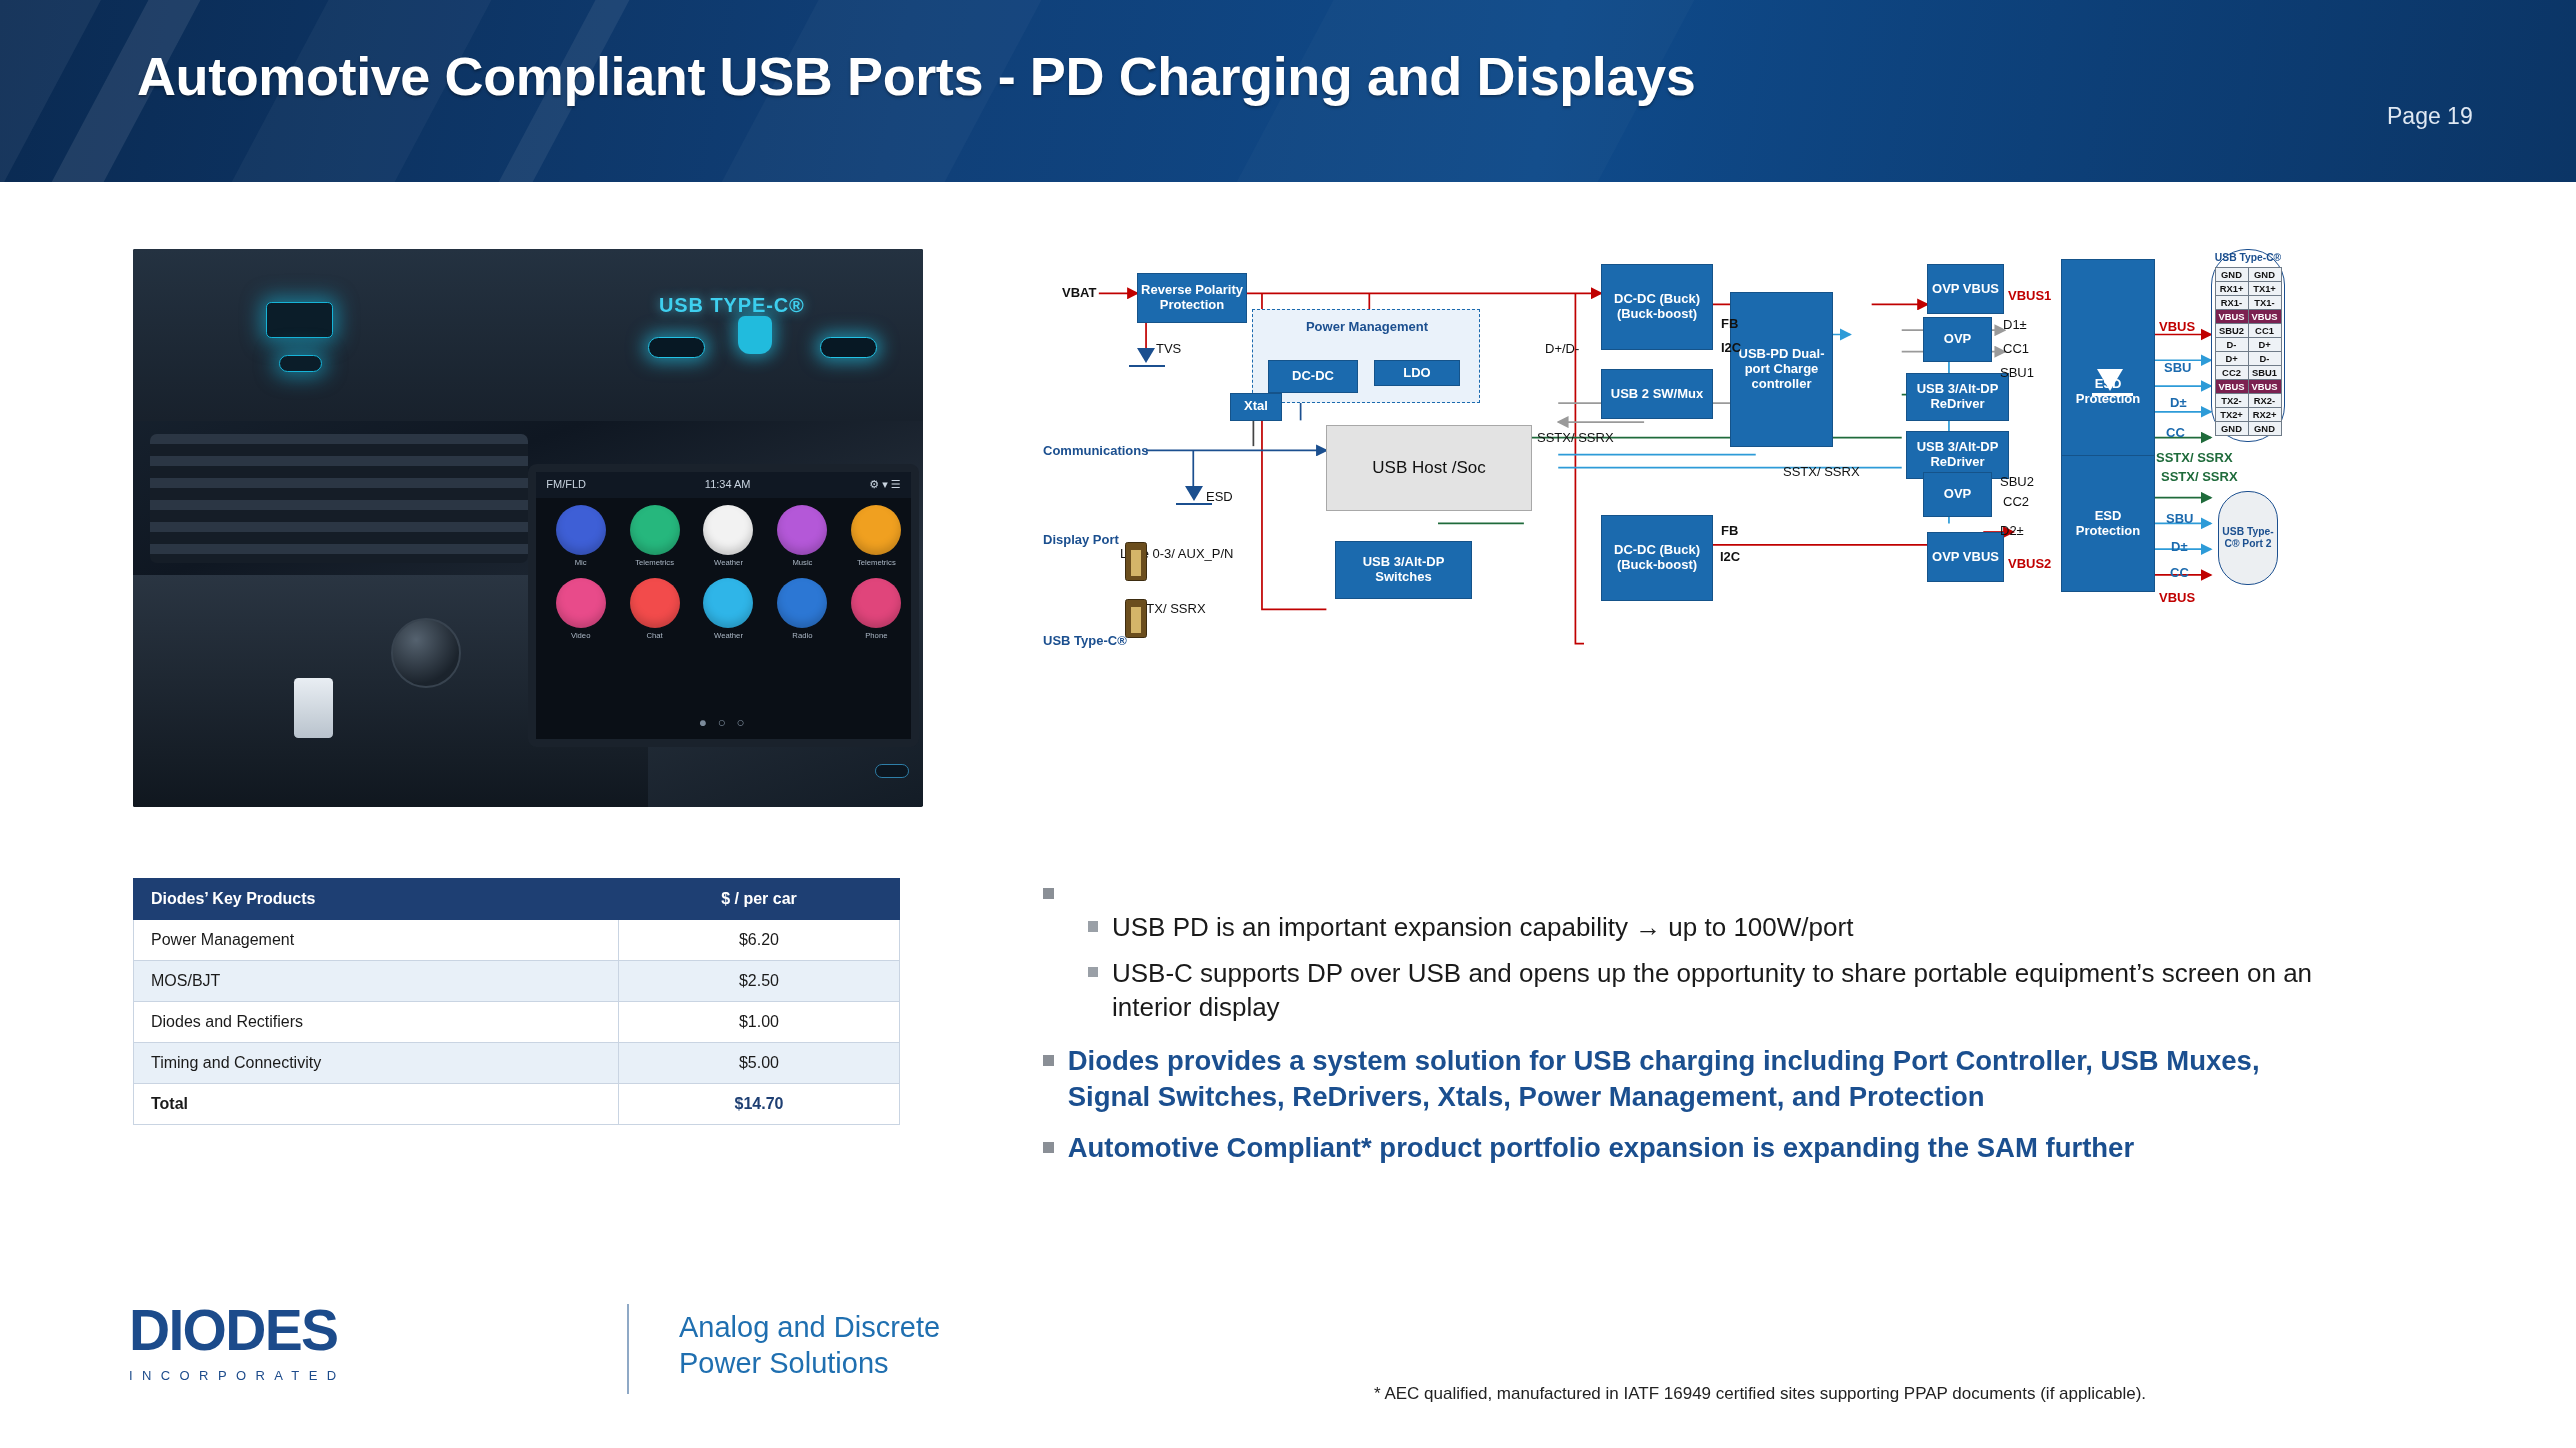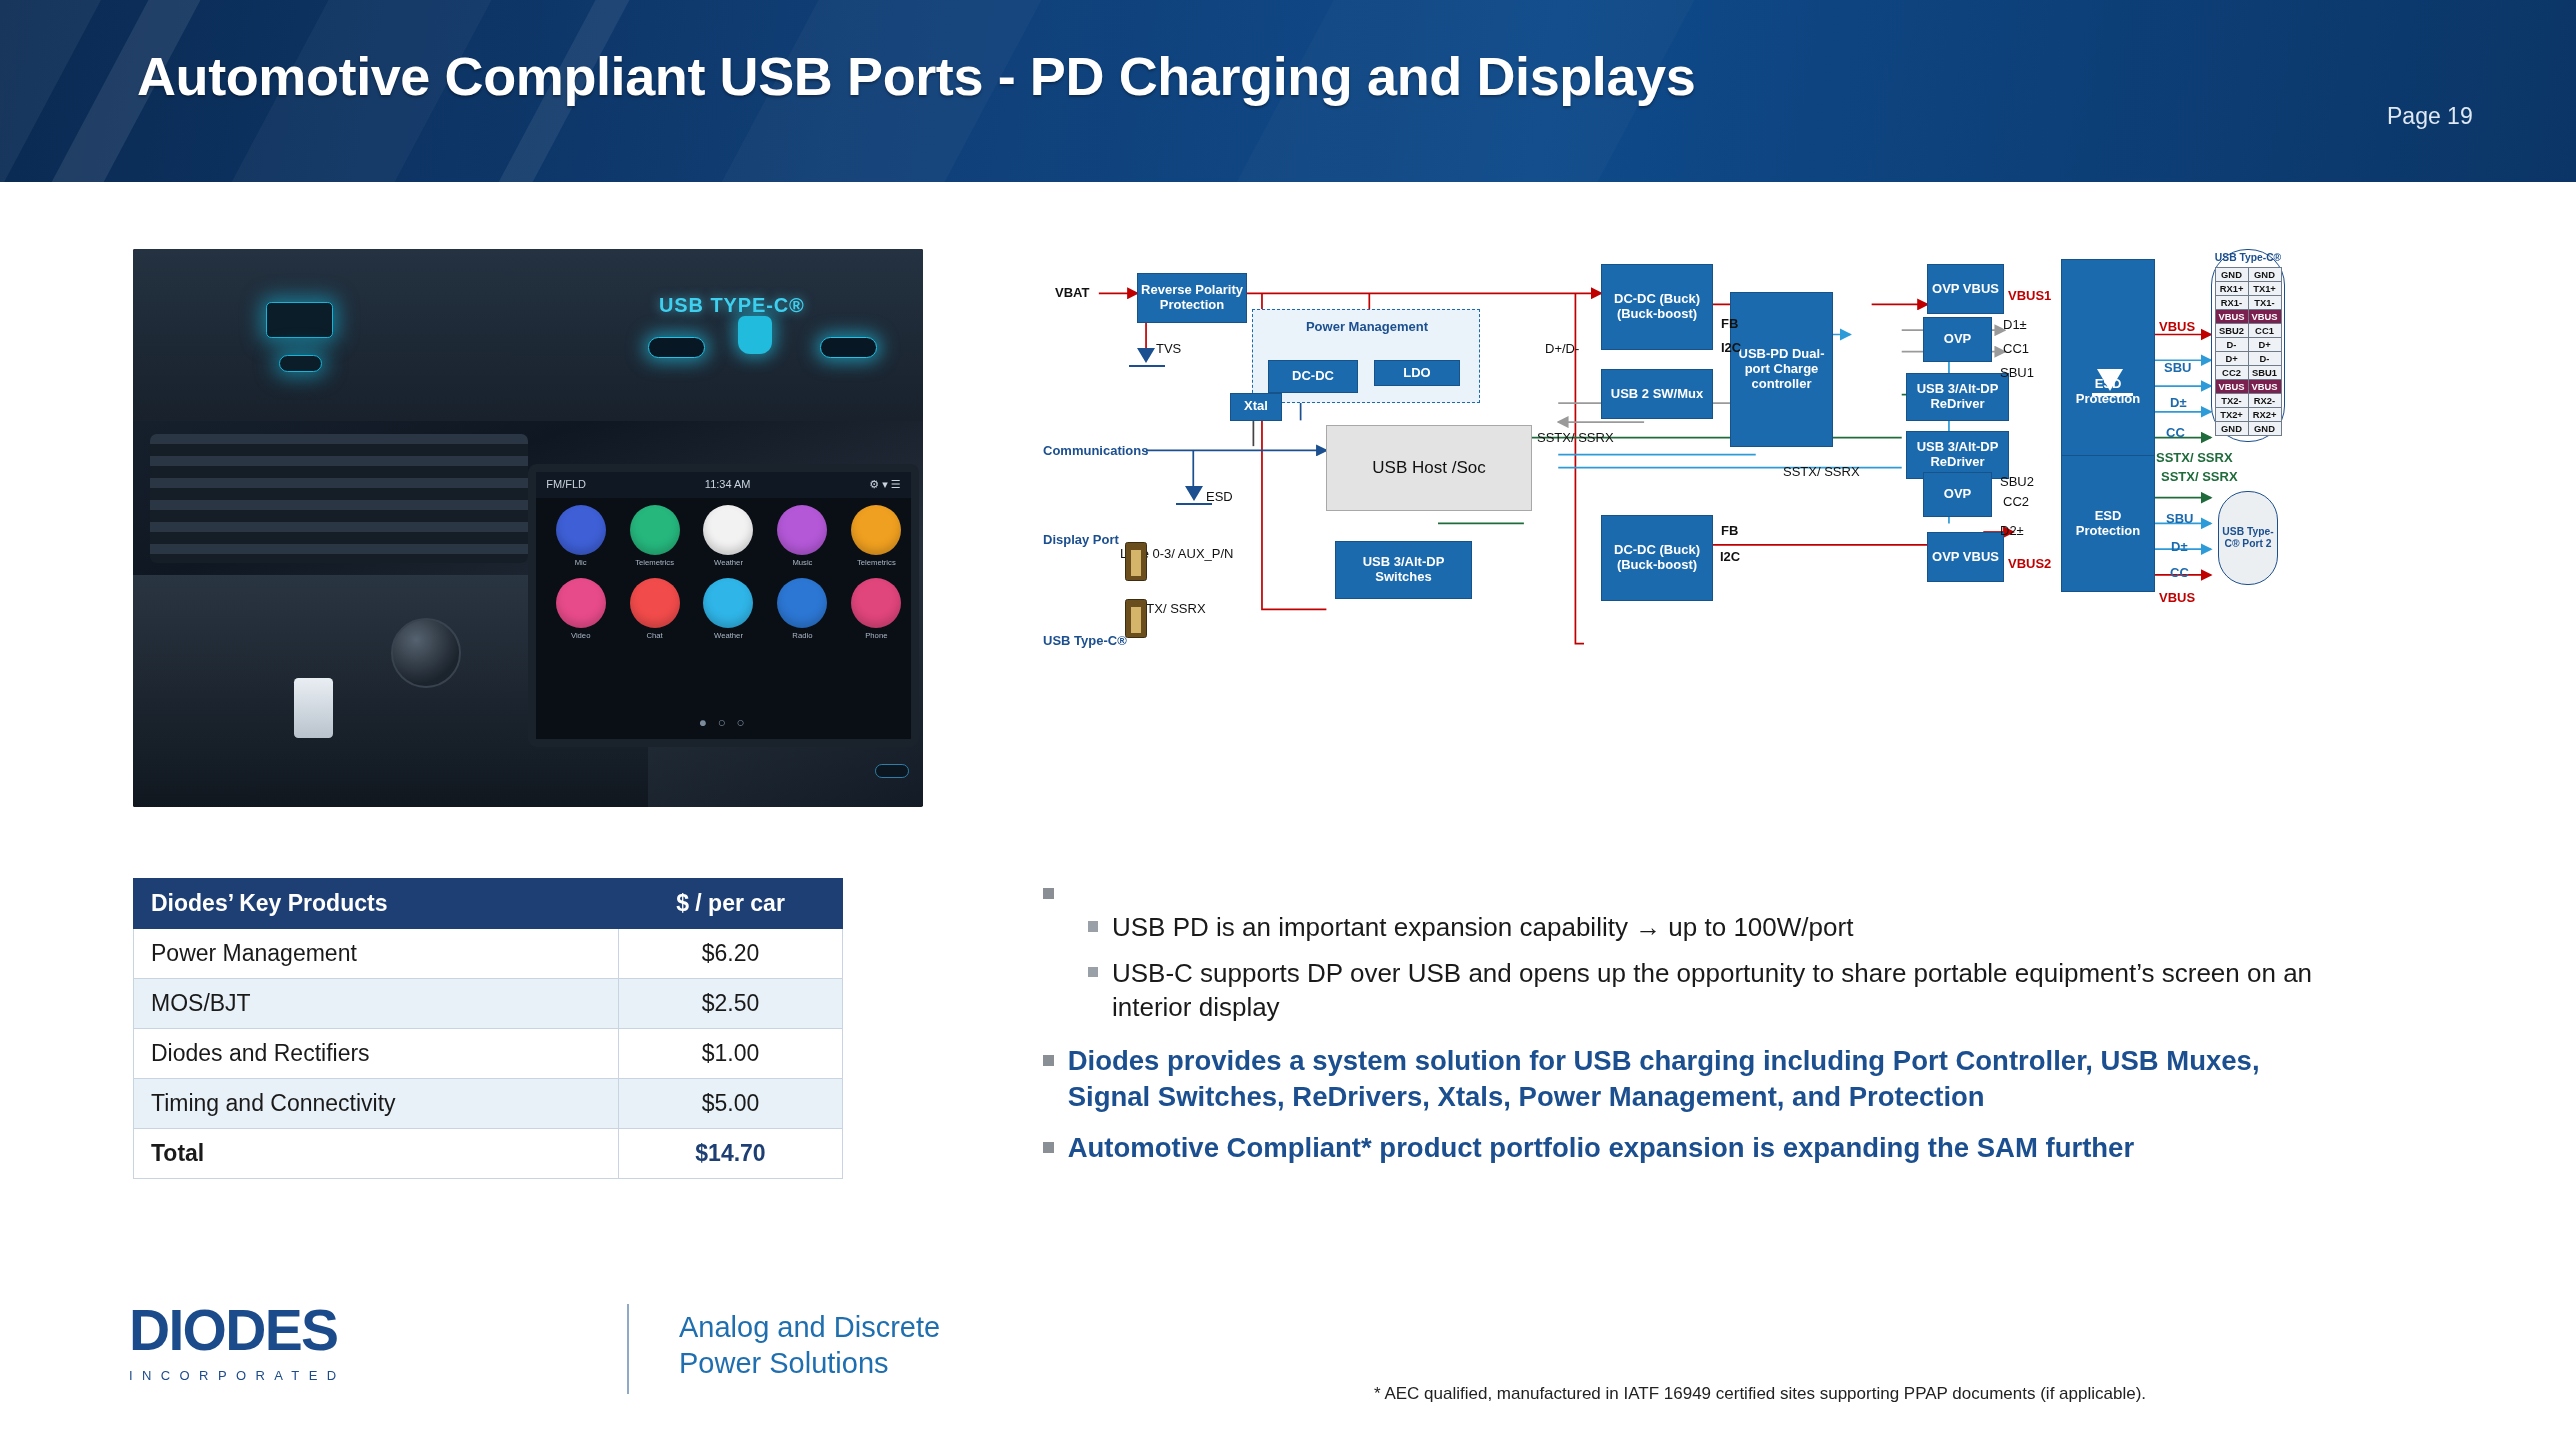--- a/index.html
+++ b/index.html
@@ -118,22 +118,22 @@
     position:absolute; left:161px; top:429px; width:39px; height:60px;
     background:linear-gradient(180deg,#e9eef3,#b9c3cd); border-radius:4.3px;
   }
   .photo .portsmall {
     position:absolute; right:13.7px; width:34px; height:13.7px; border-radius:6.9px;
     background:#0c1620; border:1.7px solid #2e7fa8;
   }
 
   
   .table {
-    position:absolute; left:133px; top:878px; width:710px;
-    border:0.9px solid #c9d4e2; border-collapse:collapse; font-size:23px;
+    position:absolute; left:133px; top:878px; width:767px;
+    border:0.9px solid #c9d4e2; border-collapse:collapse; font-size:16px;
   }
   .table th, .table td { border:0.9px solid #c9d4e2; padding:11px 17px; }
   .table thead th {
     background:#1e3f73; color:#ffffff; font-weight:bold; text-align:left;
     border-color:#1e3f73;
   }
   .table thead th.price { text-align:center; }
   .table td { color:#1a1a1a; background:#ffffff; }
   .table tr.alt td { background:#e8f0f8; }
   .table td.price { text-align:center; }
@@ -430,21 +430,21 @@
       <path d="M1290,170 H1360" stroke="#2d9bd8" marker-end="url(#arrBlue)"></path>
       <path d="M1290,200 H1360" stroke="#2d9bd8" marker-end="url(#arrBlue)"></path>
       <path d="M1290,230 H1360" stroke="#1f6b3b" marker-end="url(#arrGreen)"></path>
       <path d="M1290,300 H1360" stroke="#1f6b3b" marker-end="url(#arrGreen)"></path>
       <path d="M1290,330 H1360" stroke="#2d9bd8" marker-end="url(#arrBlue)"></path>
       <path d="M1290,360 H1360" stroke="#2d9bd8" marker-end="url(#arrBlue)"></path>
       <path d="M1290,390 H1360" stroke="#c00000" marker-end="url(#arrRed)"></path>
     </g>
   </svg>
 
-  <div class="lbl" style="left:12px; top:45px; font-weight:bold; color:#111;">VBAT</div>
+  <div class="lbl" style="left:19px; top:45px; font-weight:bold; color:#111;">VBAT</div>
   <div class="lbl" style="left:113px; top:101px;">TVS</div>
   <div class="lbl blue" style="left:0px; top:203px;">Communications</div>
   <div class="lbl" style="left:163px; top:249px;">ESD</div>
   <div class="lbl blue" style="left:0px; top:292px;">Display Port</div>
   <div class="lbl" style="left:77px; top:306px; line-height:1.25;">Lane 0-3/ AUX_P/N</div>
   <div class="lbl" style="left:86px; top:361px; line-height:1.25;">SSTX/ SSRX</div>
   <div class="lbl blue" style="left:0px; top:393px;">USB Type-C®</div>
 
   <div style="position:absolute;left:94px;top:108px;width:0;height:0;border-left:9.4px solid transparent;border-right:9.4px solid transparent;border-top:15.5px solid #1b4f8f;"></div>
   <div style="position:absolute;left:86px;top:125px;width:36px;height:1.7px;background:#1b4f8f;"></div>

